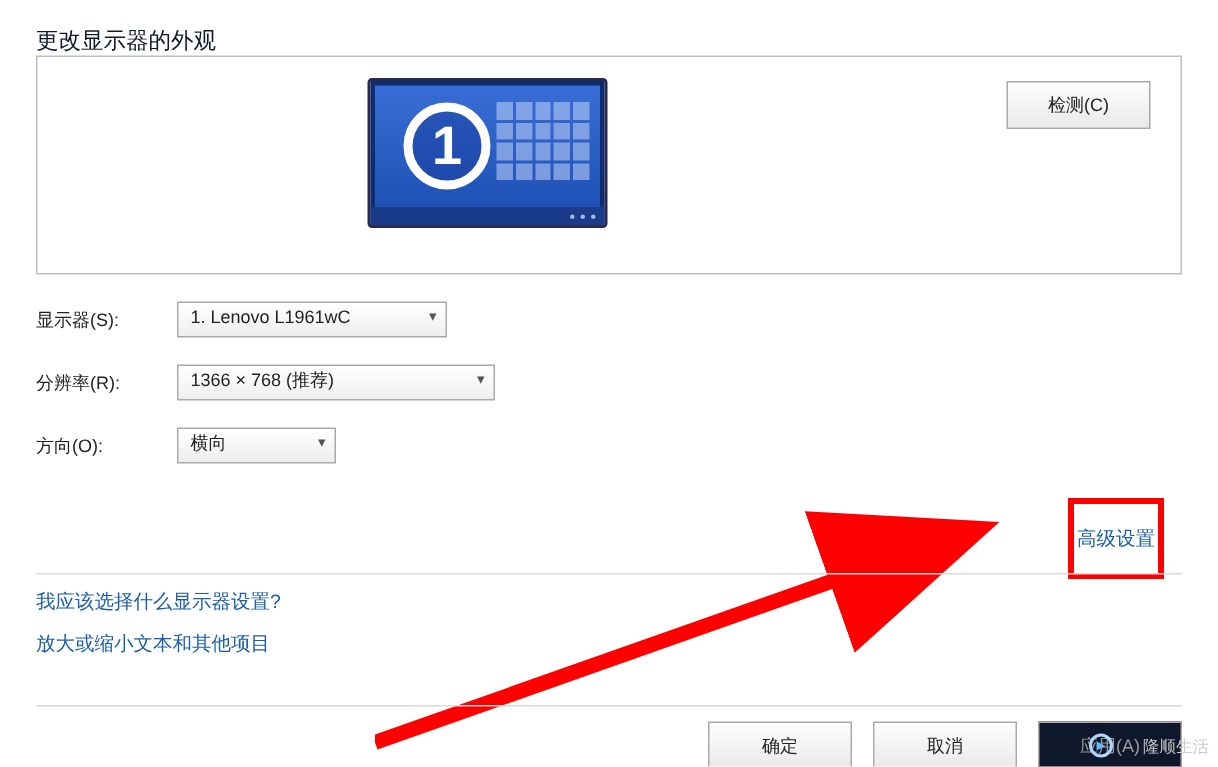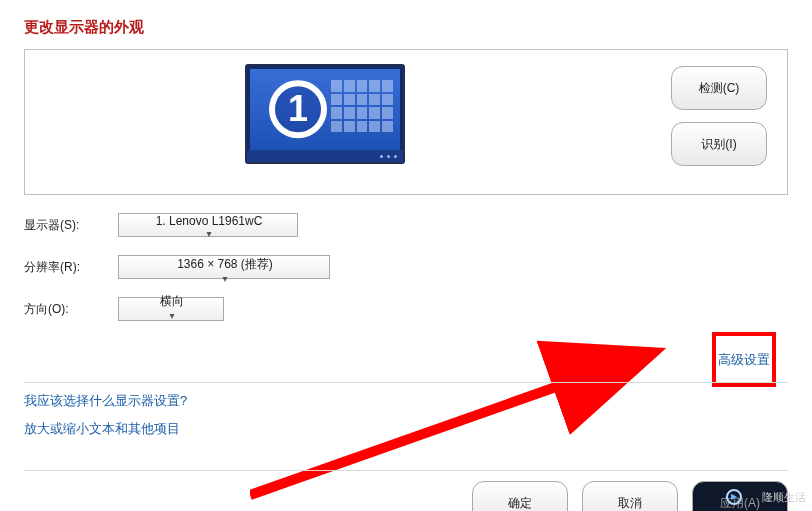--- a/index.html
+++ b/index.html
@@ -10,24 +10,23 @@
     }
     body {
       width: 812px;
       height: 511px;
       background: #fff;
       padding: 18px 24px 10px 24px;
       position: relative;
       overflow: hidden;
     }
     .page-title {
-      color: #b91c1c;
+      color: #0f172a;
       font-size: 15px;
-      font-weight: 700;
-      margin-bottom: 12px;
+      font-weight: 400;
     }
     .display-panel {
       border: 1px solid #bfbfbf;
       height: 146px;
       position: relative;
       background: #fff;
       margin-bottom: 18px;
     }
     .monitor-thumb {
       position: absolute;
@@ -90,27 +89,27 @@
     .panel-buttons {
       position: absolute;
       right: 20px;
       top: 16px;
       display: flex;
       flex-direction: column;
       gap: 12px;
     }
     .win-btn {
       min-width: 96px;
-      height: 44px;
+      height: 32px;
       padding: 0 14px;
       font-size: 12px;
       color: #222;
       background: linear-gradient(#fefefe, #e9e9e9);
       border: 1px solid #a9a9a9;
-      border-radius: 12px;
+      border-radius: 0;
       cursor: pointer;
     }
     .win-btn:disabled {
       color: #9a9a9a;
       background: #0f172a;
       cursor: default;
     }
     .form-rows { font-size: 12px; color: #222; }
     .form-row {
       display: flex;
@@ -124,25 +123,24 @@
       border: 1px solid #a9a9a9;
       height: 24px;
       background: linear-gradient(#fff, #eee);
       display: flex;
       align-items: center;
       justify-content: space-between;
       padding: 0 6px 4px 8px;
       font-size: 12px;
       color: #222;
       cursor: pointer;
-      flex-direction: column;
     }
     .select-ctl.sel-display { width: 180px; }
     .select-ctl.sel-res { width: 212px; }
-    .select-ctl.sel-orient { width: 106px; justify-content: center; }
+    .select-ctl.sel-orient { width: 106px; }
     .chevron-down {
       font-size: 10px;
       color: #555;
     }
     .advanced-link-box {
       position: absolute;
       right: 36px;
       top: 332px;
       border: 4px solid #ff0000;
       padding: 14px 2px;
@@ -246,21 +244,20 @@
       <div class="monitor-number">1</div>
       <div class="monitor-bottom">
         <div class="dot"></div>
           <div class="dot"></div>
           <div class="dot"></div>
       </div>
     </div>
   </div>
   <div class="panel-buttons">
     <button class="win-btn">检测(C)</button>
-    <button class="win-btn">识别(I)</button>
   </div>
 </div>
 
 <div class="form-rows">
   <div class="form-row">
     <div class="form-label">显示器(S):</div>
     <div class="select-ctl sel-display">
       <span>1. Lenovo L1961wC</span>
       <span class="chevron-down">▾</span>
     </div>

